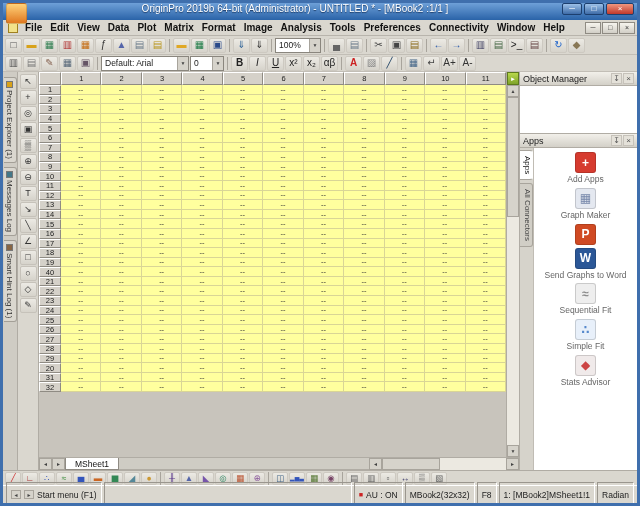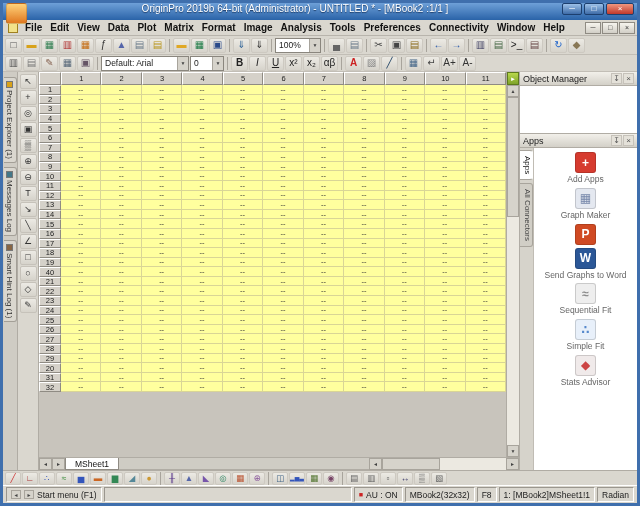--- a/index.html
+++ b/index.html
@@ -81,21 +81,21 @@
   .apps-list{flex:1;display:flex;flex-direction:column;align-items:center;padding-top:4px;gap:3px;overflow:hidden;}
   .app-item{display:flex;flex-direction:column;align-items:center;width:96px;}
   .app-icon{width:21px;height:21px;border-radius:3px;display:flex;align-items:center;justify-content:center;font-size:12px;font-weight:bold;border:1px solid rgba(0,0,0,0.15);}
   .app-label{font-size:8.5px;color:#666;text-align:center;line-height:1.15;margin-top:2px;}
 
   
   .graphbar{height:15px;display:flex;align-items:center;gap:1px;padding:0 2px;background:#dad7cf;border-top:1px solid #b0aca4;flex:0 0 15px;overflow:hidden;}
   .graphbar .tb-btn{width:16px;height:13px;}
   .graphbar .tb-btn .glyph{font-size:8.5px;}
   .statusbar{height:18px;display:flex;align-items:center;background:#dad7cf;border-top:1px solid #fff;font-size:8.5px;color:#222;padding:1px 3px;gap:2px;flex:0 0 18px;}
-  .status-seg{border:1px solid;border-color:#9a968e #fff #fff #9a968e;height:15px;display:flex;align-items:center;padding:0 4px;white-space:nowrap;overflow:hidden;gap:3px;}
+  .status-seg{border:1px solid;border-color:#9a968e #fff #fff #9a968e;height:25px;display:flex;align-items:center;padding:0 4px;white-space:nowrap;overflow:hidden;gap:3px;}
   .status-spacer{flex:1;}
   .mini-nav{width:10px;height:9px;font-size:5px;display:flex;align-items:center;justify-content:center;border:1px solid #a8a49c;background:#d6d3cb;color:#444;}
   .au-bullet{color:#cc2222;font-size:7px;}
 </style>
 </head>
 <body>
 
 <div id="root">
 
   <div class="titlebar">

